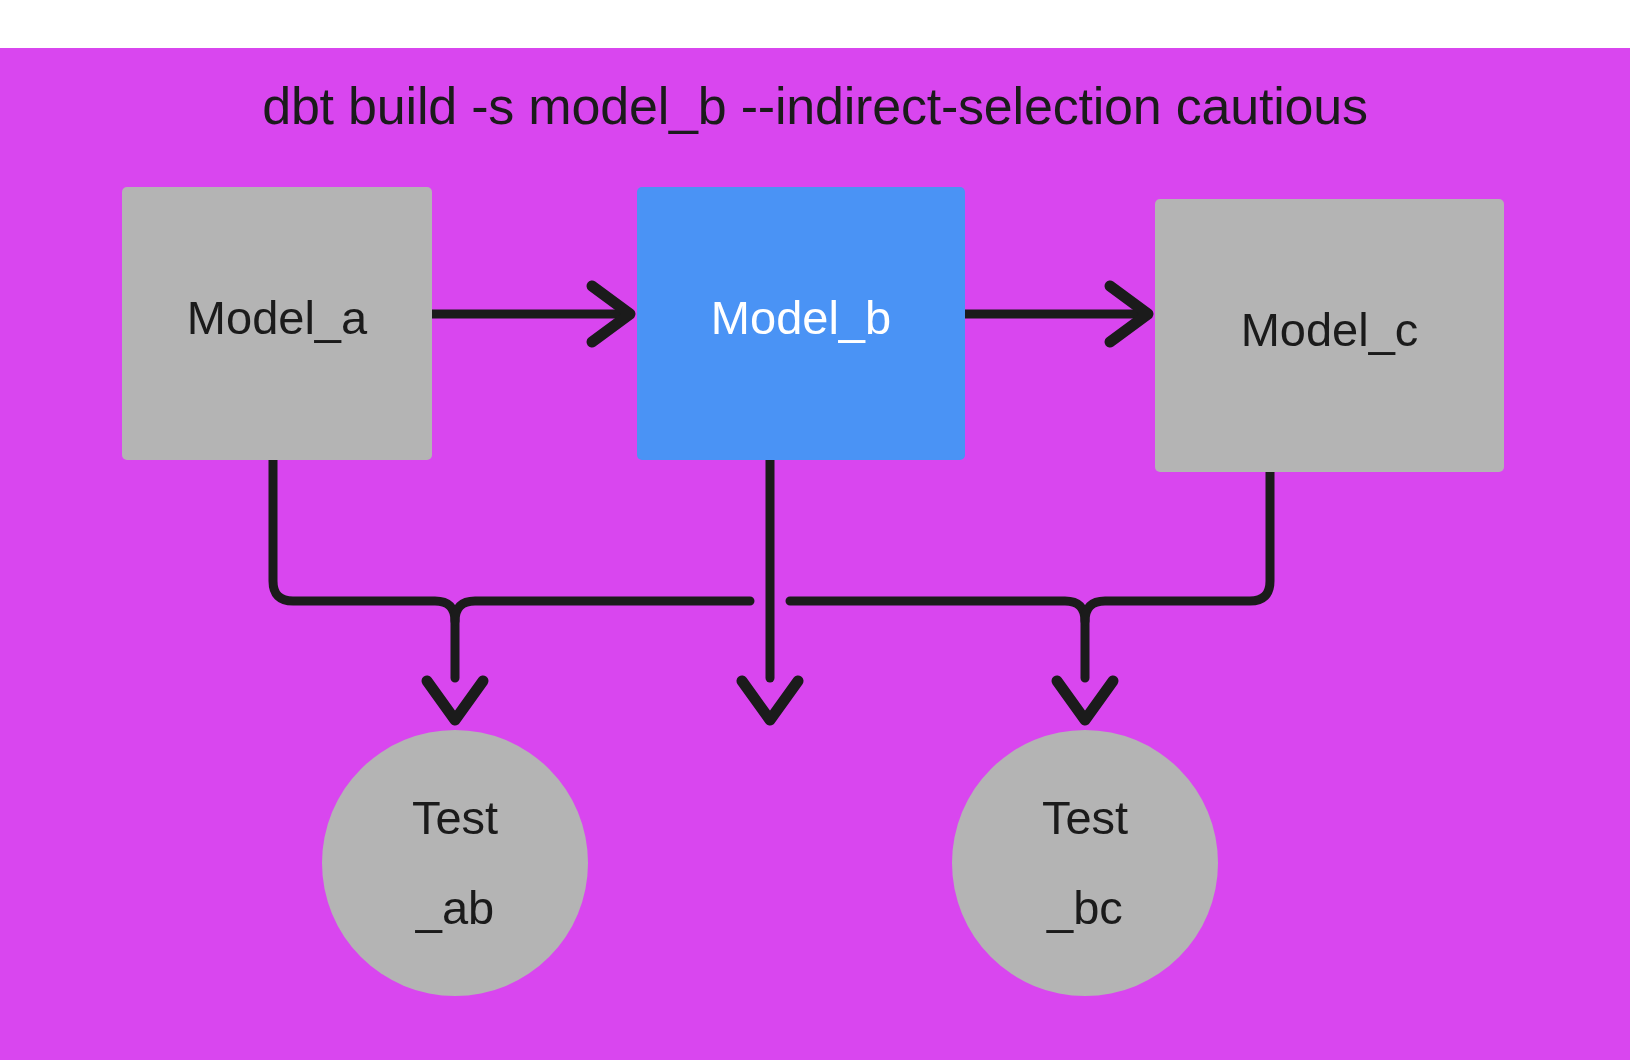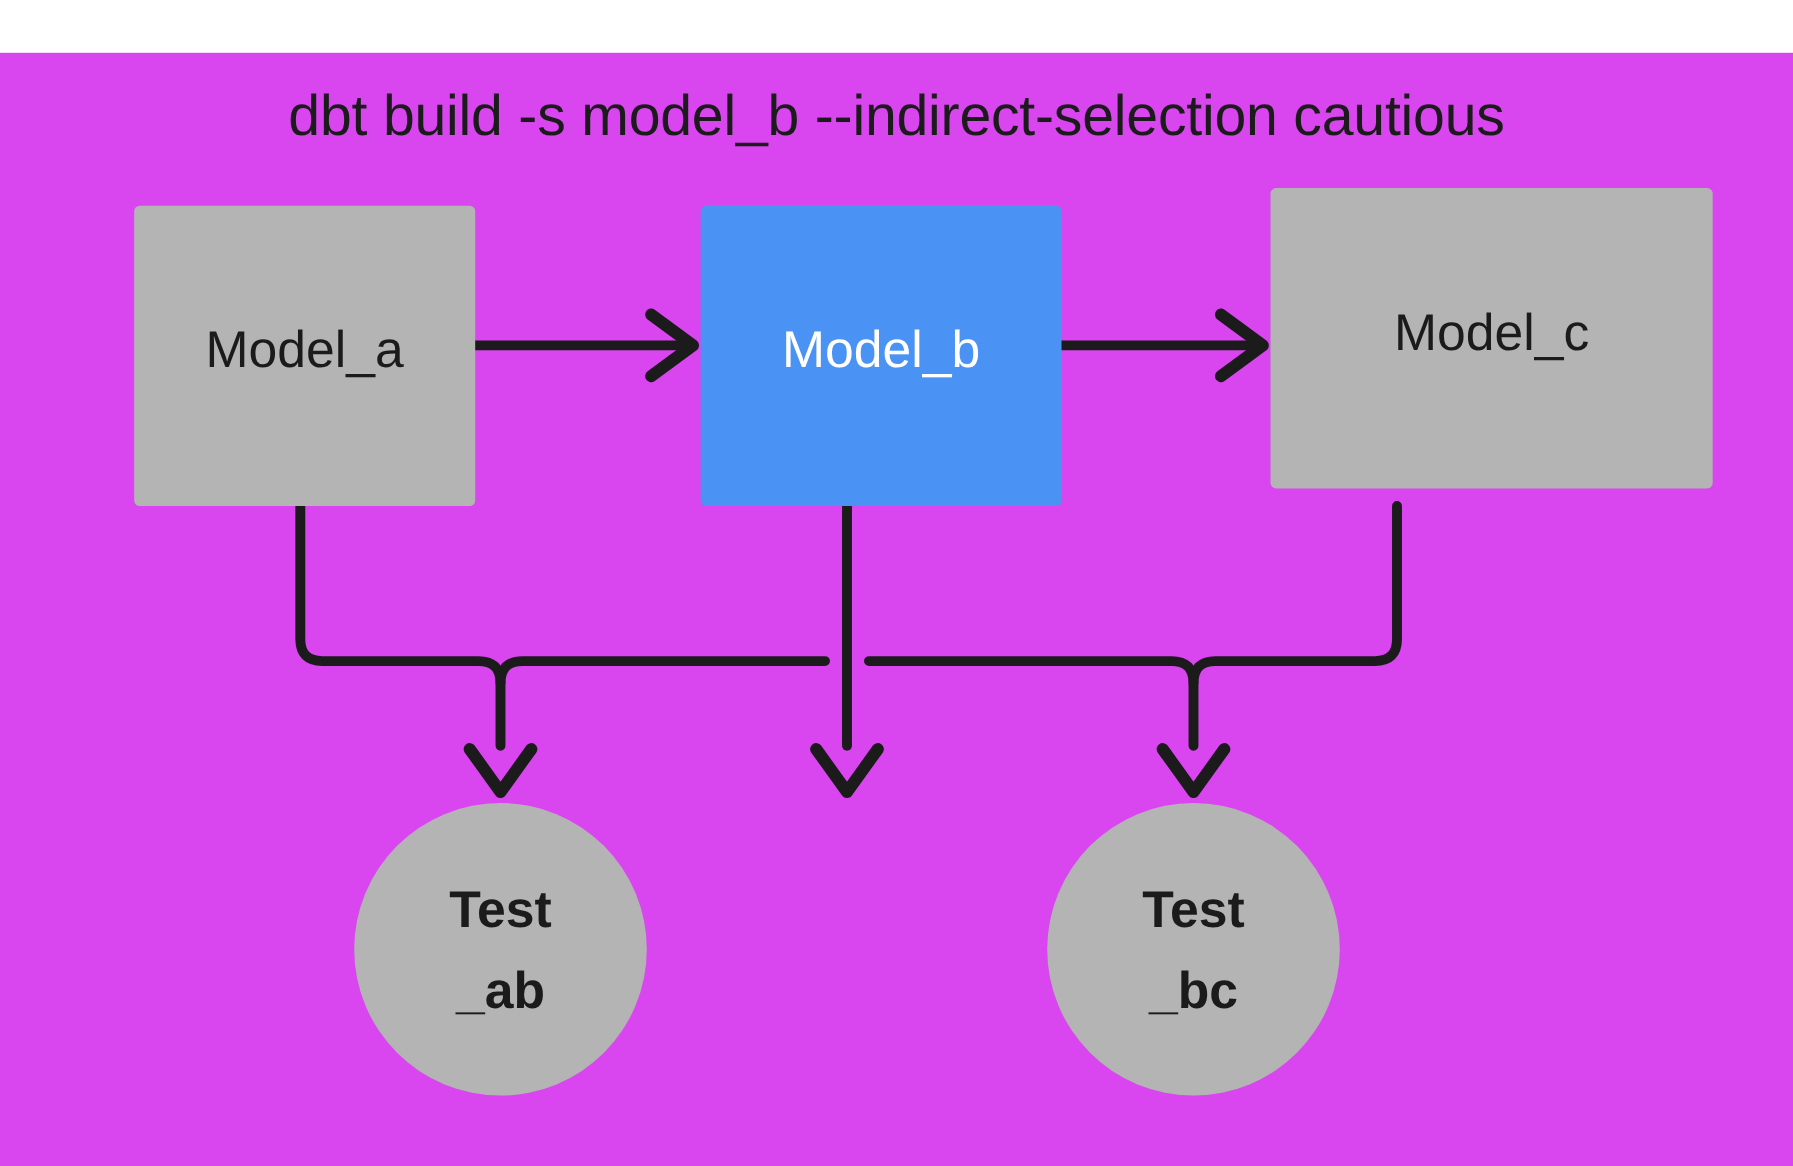--- a/index.html
+++ b/index.html
@@ -57,31 +57,31 @@
   .circle {
     border-radius: 50%;
   }
   .node-label {
     white-space: pre-line;
     pointer-events: none;
   }
   
   #node-model-a { left: 122px;  top: 139px; width: 310px; height: 273px; }
   #node-model-b { left: 637px;  top: 139px; width: 328px; height: 273px; }
-  #node-model-c { left: 1155px; top: 123px; width: 402px; height: 273px; }
+  #node-model-c { left: 1155px; top: 151px; width: 349px; height: 273px; }
   #node-test-ab { left: 322px;  top: 682px; width: 266px; height: 266px; }
   #node-test-b  { left: 637px;  top: 682px; width: 266px; height: 266px; }
   #node-test-bc { left: 952px;  top: 682px; width: 266px; height: 266px; }
 
   
   #node-model-a .node-label,
   #node-model-b .node-label,
   #node-model-c .node-label { transform: translateY(-6px); }
   #node-test-ab .node-label,
-  #node-test-bc .node-label { transform: translateY(0px); line-height: 73px; font-weight: bold; }
+  #node-test-bc .node-label { transform: translateY(0px); line-height: 90px; }
 </style>
 </head>
 <body>
 
 <div id="canvas">
 
   <div class="title">dbt build -s model_b --indirect-selection cautious</div>
 
   <svg id="edges" viewBox="0 0 1630 1060" width="1630" height="1060" xmlns="http://www.w3.org/2000/svg" aria-hidden="true">
     <g fill="none" stroke="#1b1b1b" stroke-width="9" stroke-linecap="round" stroke-linejoin="round">

